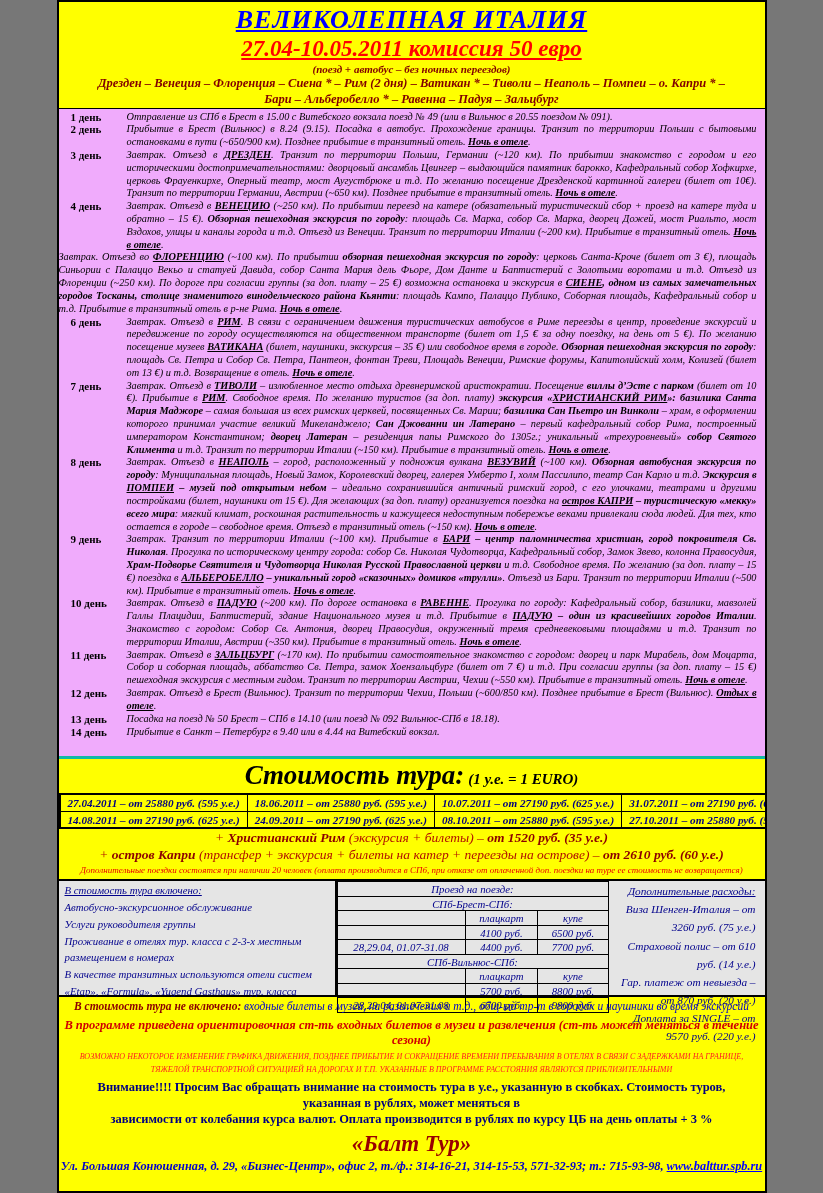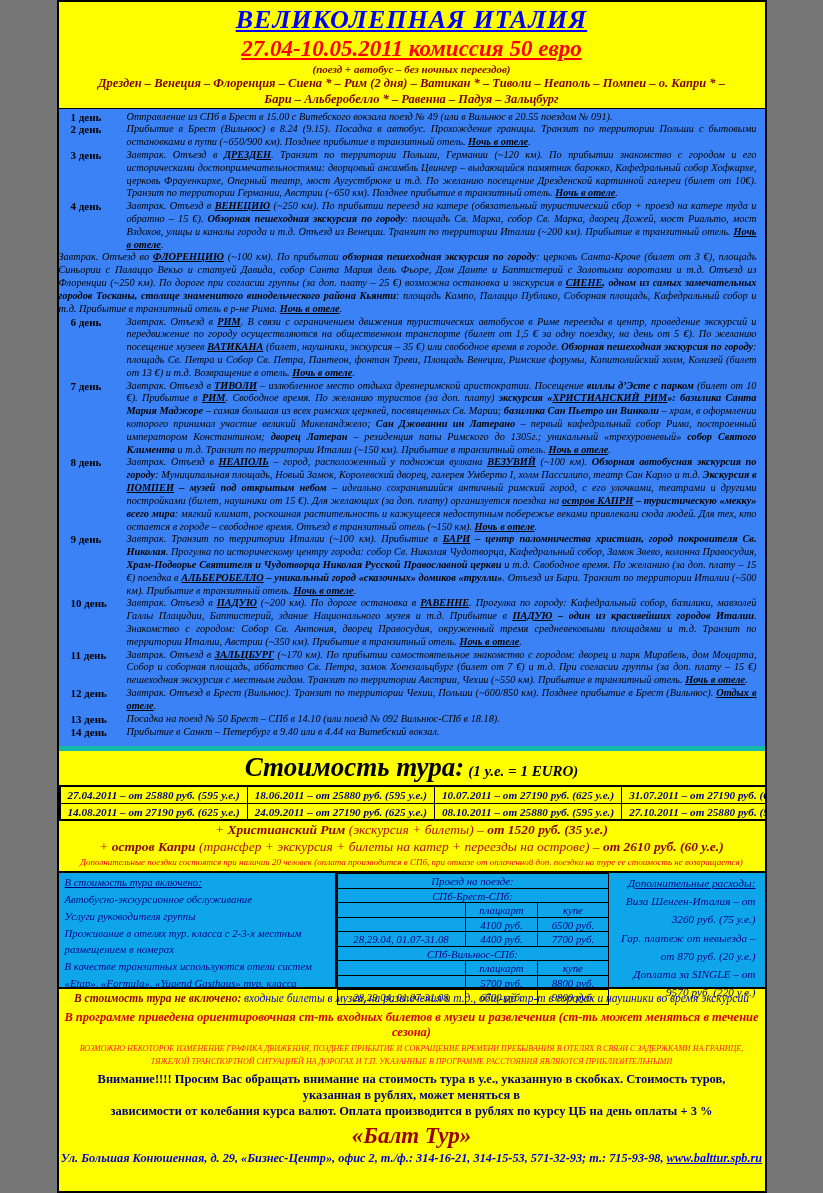--- a/index.html
+++ b/index.html
@@ -10,42 +10,42 @@
   
   .header { text-align:center; padding-top:3px; }
   .title { display:inline-block; font-size:26px; font-weight:bold; font-style:italic;
            color:#0000FF; text-decoration:underline; letter-spacing:1px; }
   .subtitle { display:block; font-size:23px; font-weight:bold; font-style:italic;
               color:#FF0000; text-decoration:underline; margin-top:1px; }
   .tnote { font-size:11px; font-weight:bold; font-style:italic; color:#800000; margin-top:1px; }
   .route { font-size:12.5px; font-weight:bold; font-style:italic; color:#800000; line-height:1.3; }
 
   
-  .green { background:#3b82f6; border-top:1px solid #000; border-bottom:5px solid #14b8a6;
-           padding:2px 0 8px; }
+  .green { background:#f0abfc; border-top:1px solid #000; border-bottom:3px solid #14b8a6;
+           padding:2px 0 18px; }
   .day-row { display:flex; }
   .day-num { flex:0 0 68px; padding-left:12px; font-weight:bold; font-size:11px; }
   .day-text { flex:1; font-style:italic; font-size:10.3px; line-height:1.245;
               text-align:justify; padding-right:8px; color:#000; }
   .day-text b u, .day-text u b { text-decoration:underline; }
 
   
   .pricing { text-align:center; padding-top:1px; }
   .p-title { font-size:27px; font-weight:bold; font-style:italic; color:#000; }
   .p-rate  { font-size:15px; font-weight:bold; font-style:italic; color:#000; }
   table.dates { border-collapse:collapse; margin:2px auto 1px; border:2px solid #000; }
   table.dates td { border:1.5px solid #000; color:#000080; font-weight:bold; font-style:italic;
                    font-size:11.2px; padding:0 7px; height:17px; text-align:center; white-space:nowrap; }
   .supp { color:#B01000; font-style:italic; font-size:13.5px; margin-top:1px; }
   .supp b { color:#8B0000; }
   .supp-note { color:#E80000; font-style:italic; font-size:9px; margin:2px 0 4px; }
 
   
   .cols { display:flex; border-top:2px solid #000; border-bottom:2px solid #000;
-          background:#0ea5e9; height:118px; }
+          background:#e5e5e5; height:118px; }
   .col-included { flex:0 0 278px; border-right:2px solid #000; padding:1px 6px;
                   color:#00008B; font-style:italic; font-size:10.8px; line-height:1.55; }
   .inc-header { text-decoration:underline; }
   .col-train { flex:0 0 272px; }
   table.train { border-collapse:collapse; width:100%; }
   table.train td { border:1.5px solid #000; font-style:italic; font-size:10.8px;
                    color:#00008B; text-align:center; height:14.5px; padding:0 2px; white-space:nowrap; }
   table.train td.c0 { width:128px; }
   .col-extra { flex:1; color:#00008B; font-style:italic; font-size:11.3px;
                text-align:right; padding:1px 9px 0 0; line-height:1.6; }
@@ -212,20 +212,21 @@
               <td>6700 руб.</td>
               <td>9800 руб.</td>
             </tr>
           </tbody>
         </table>
     </div>
     <div class="col-extra">
       <div class="ext-header">Дополнительные расходы:</div>
       <div>
           <div>Виза Шенген-Италия  – от 3260 руб. (75 у.е.)</div>
+          <div>Страховой полис – от 610 руб. (14 у.е.)</div>
           <div>Гар. платеж от невыезда – от 870 руб. (20 у.е.)</div>
           <div>Доплата за SINGLE – от 9570 руб. (220 у.е.)</div>
         </div>
     </div>
   </div>
 
   <div class="notes">
     <div class="n1"><span class="dr">В стоимость тура не включено:</span> <span class="bl">входные билеты в музеи, на развлечения и т.д.,  общ-ый тр-т в городах и наушники во время экскурсий</span></div>
     <div class="n2">В программе приведена ориентировочная ст-ть входных билетов в музеи и развлечения (ст-ть может меняться в течение сезона)</div>
     <div class="ncaps">

